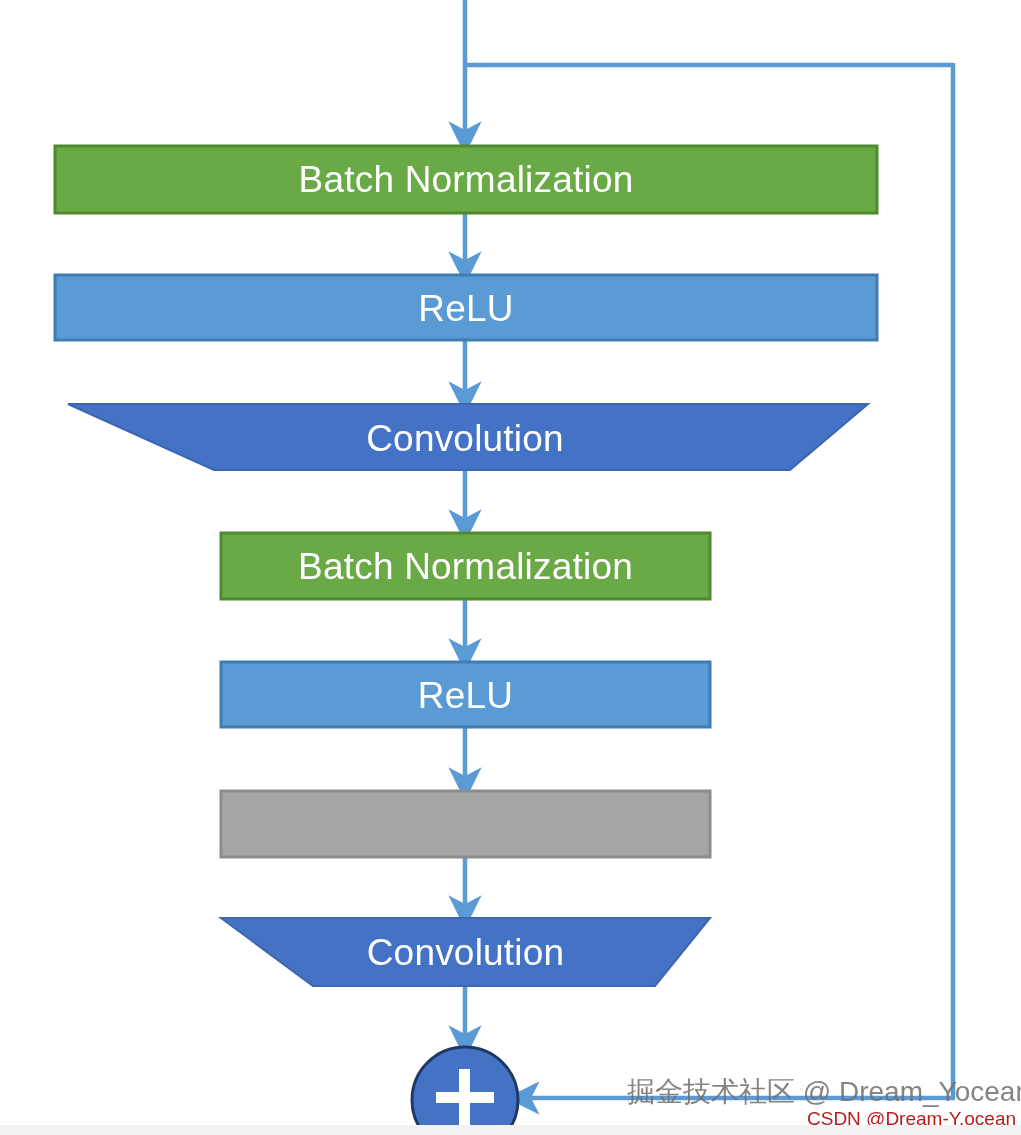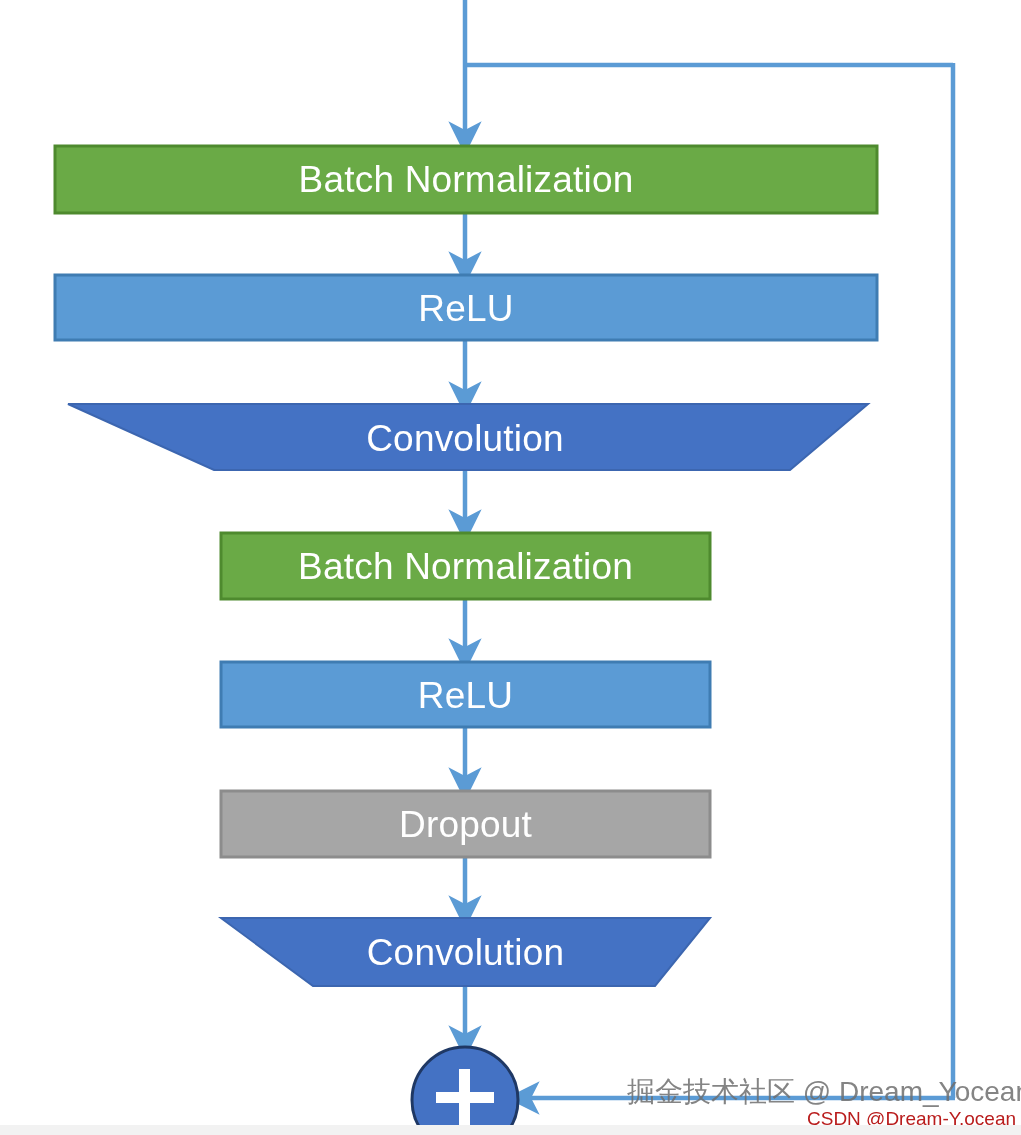--- a/index.html
+++ b/index.html
@@ -143,21 +143,20 @@
   <div class="node-label label-lg" style="left:55px; top:159px; width:822px;">Batch Normalization</div>
 
   <div class="node-label label-lg" style="left:55px; top:288px; width:822px;">ReLU</div>
 
   <div class="node-label label-lg" style="left:65px; top:418px; width:800px;">Convolution</div>
 
   <div class="node-label label-lg" style="left:221px; top:546px; width:489px;">Batch Normalization</div>
 
   <div class="node-label label-lg" style="left:221px; top:675px; width:489px;">ReLU</div>
 
-  <div class="node-label label-lg" style="left:221px; top:804px; width:489px;">Dropout</div>
 
   <div class="node-label label-lg" style="left:221px; top:932px; width:489px;">Convolution</div>
 
   <div class="watermark wm-main" style="left:627px; top:1073px;">掘金技术社区 @ Dream_Yocean</div>
 
   <div class="watermark wm-sub" style="left:807px; top:1108px;">CSDN @Dream-Y.ocean</div>
 
   <div class="bottom-strip"></div>
 
 </div>

